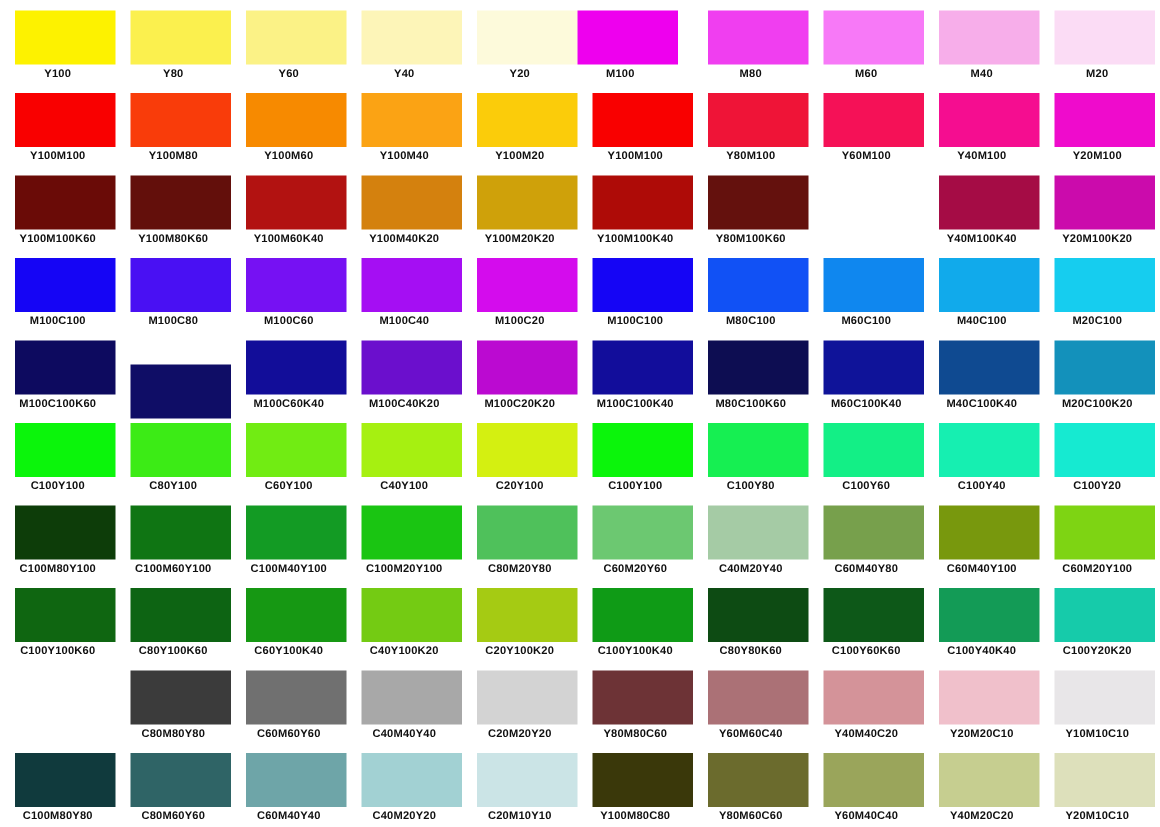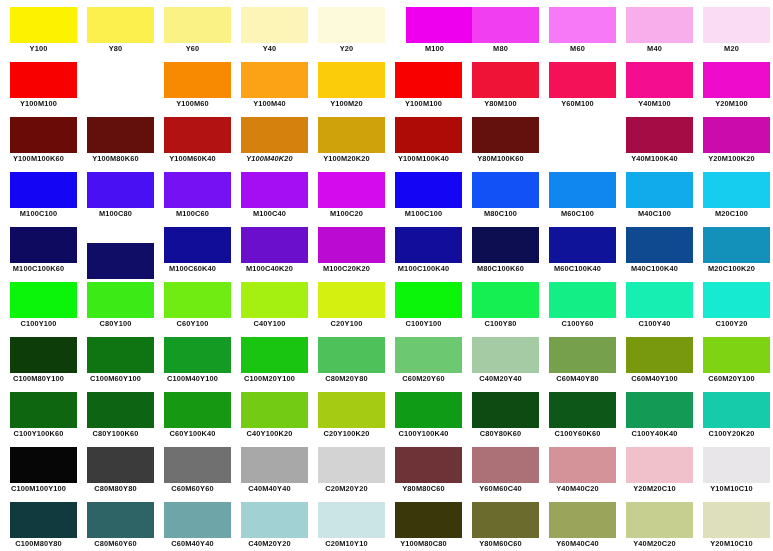--- a/index.html
+++ b/index.html
@@ -65,21 +65,21 @@
       <div class="swatch-label">Y60</div>
     </div>
     <div class="swatch-cell" style="left: 231px; top: 0px; padding-left: 18px;">
       <div class="swatch-chip" title="Y40" style="background: rgb(253, 245, 184);"></div>
       <div class="swatch-label">Y40</div>
     </div>
     <div class="swatch-cell" style="left: 308px; top: 0px;">
       <div class="swatch-chip" title="Y20" style="background: rgb(253, 250, 219);"></div>
       <div class="swatch-label">Y20</div>
     </div>
-    <div class="swatch-cell" style="left: 396px; top: 0px; padding-left: 28px;">
+    <div class="swatch-cell" style="left: 375px; top: 0px; padding-left: 28px;">
       <div class="swatch-chip" title="M100" style="background: rgb(238, 0, 238);"></div>
       <div class="swatch-label">M100</div>
     </div>
     <div class="swatch-cell" style="left: 462px; top: 0px;">
       <div class="swatch-chip" title="M80" style="background: rgb(240, 62, 240);"></div>
       <div class="swatch-label">M80</div>
     </div>
     <div class="swatch-cell" style="left: 539px; top: 0px;">
       <div class="swatch-chip" title="M60" style="background: rgb(247, 121, 247);"></div>
       <div class="swatch-label">M60</div>
@@ -89,20 +89,24 @@
       <div class="swatch-label">M40</div>
     </div>
     <div class="swatch-cell" style="left: 693px; top: 0px;">
       <div class="swatch-chip" title="M20" style="background: rgb(251, 220, 245);"></div>
       <div class="swatch-label">M20</div>
     </div>
     <div class="swatch-cell" style="left: 0px; top: 55px;">
       <div class="swatch-chip" title="Y100M100" style="background: rgb(249, 0, 0);"></div>
       <div class="swatch-label">Y100M100</div>
     </div>
+    <div class="swatch-cell" style="left: 77px; top: 55px;">
+      <div class="swatch-chip" title="Y100M80" style="background: rgb(249, 60, 10);"></div>
+      <div class="swatch-label">Y100M80</div>
+    </div>
     <div class="swatch-cell" style="left: 154px; top: 55px;">
       <div class="swatch-chip" title="Y100M60" style="background: rgb(247, 138, 0);"></div>
       <div class="swatch-label">Y100M60</div>
     </div>
     <div class="swatch-cell" style="left: 231px; top: 55px;">
       <div class="swatch-chip" title="Y100M40" style="background: rgb(251, 163, 20);"></div>
       <div class="swatch-label">Y100M40</div>
     </div>
     <div class="swatch-cell" style="left: 308px; top: 55px;">
       <div class="swatch-chip" title="Y100M20" style="background: rgb(251, 204, 10);"></div>
@@ -133,21 +137,21 @@
       <div class="swatch-label">Y100M100K60</div>
     </div>
     <div class="swatch-cell" style="left: 77px; top: 110px;">
       <div class="swatch-chip" title="Y100M80K60" style="background: rgb(99, 15, 11);"></div>
       <div class="swatch-label">Y100M80K60</div>
     </div>
     <div class="swatch-cell" style="left: 154px; top: 110px;">
       <div class="swatch-chip" title="Y100M60K40" style="background: rgb(178, 18, 17);"></div>
       <div class="swatch-label">Y100M60K40</div>
     </div>
-    <div class="swatch-cell" style="left: 231px; top: 110px; font-style: italic;">
+    <div class="swatch-cell" style="left: 231px; top: 110px;">
       <div class="swatch-chip" title="Y100M40K20" style="background: rgb(212, 129, 14);"></div>
       <div class="swatch-label">Y100M40K20</div>
     </div>
     <div class="swatch-cell" style="left: 308px; top: 110px;">
       <div class="swatch-chip" title="Y100M20K20" style="background: rgb(207, 161, 10);"></div>
       <div class="swatch-label">Y100M20K20</div>
     </div>
     <div class="swatch-cell" style="left: 385px; top: 110px;">
       <div class="swatch-chip" title="Y100M100K40" style="background: rgb(174, 11, 7);"></div>
       <div class="swatch-label">Y100M100K40</div>
@@ -356,24 +360,20 @@
       <div class="swatch-chip" title="C100Y60K60" style="background: rgb(13, 88, 24);"></div>
       <div class="swatch-label">C100Y60K60</div>
     </div>
     <div class="swatch-cell" style="left: 616px; top: 385px;">
       <div class="swatch-chip" title="C100Y40K40" style="background: rgb(19, 155, 86);"></div>
       <div class="swatch-label">C100Y40K40</div>
     </div>
     <div class="swatch-cell" style="left: 693px; top: 385px;">
       <div class="swatch-chip" title="C100Y20K20" style="background: rgb(22, 203, 170);"></div>
       <div class="swatch-label">C100Y20K20</div>
-    </div>
-    <div class="swatch-cell" style="left: 0px; top: 440px;">
-      <div class="swatch-chip" title="C100M100Y100" style="background: rgb(6, 6, 6);"></div>
-      <div class="swatch-label">C100M100Y100</div>
     </div>
     <div class="swatch-cell" style="left: 77px; top: 440px; padding-left: 27px;">
       <div class="swatch-chip" title="C80M80Y80" style="background: rgb(59, 59, 59);"></div>
       <div class="swatch-label">C80M80Y80</div>
     </div>
     <div class="swatch-cell" style="left: 154px; top: 440px;">
       <div class="swatch-chip" title="C60M60Y60" style="background: rgb(112, 112, 112);"></div>
       <div class="swatch-label">C60M60Y60</div>
     </div>
     <div class="swatch-cell" style="left: 231px; top: 440px;">

